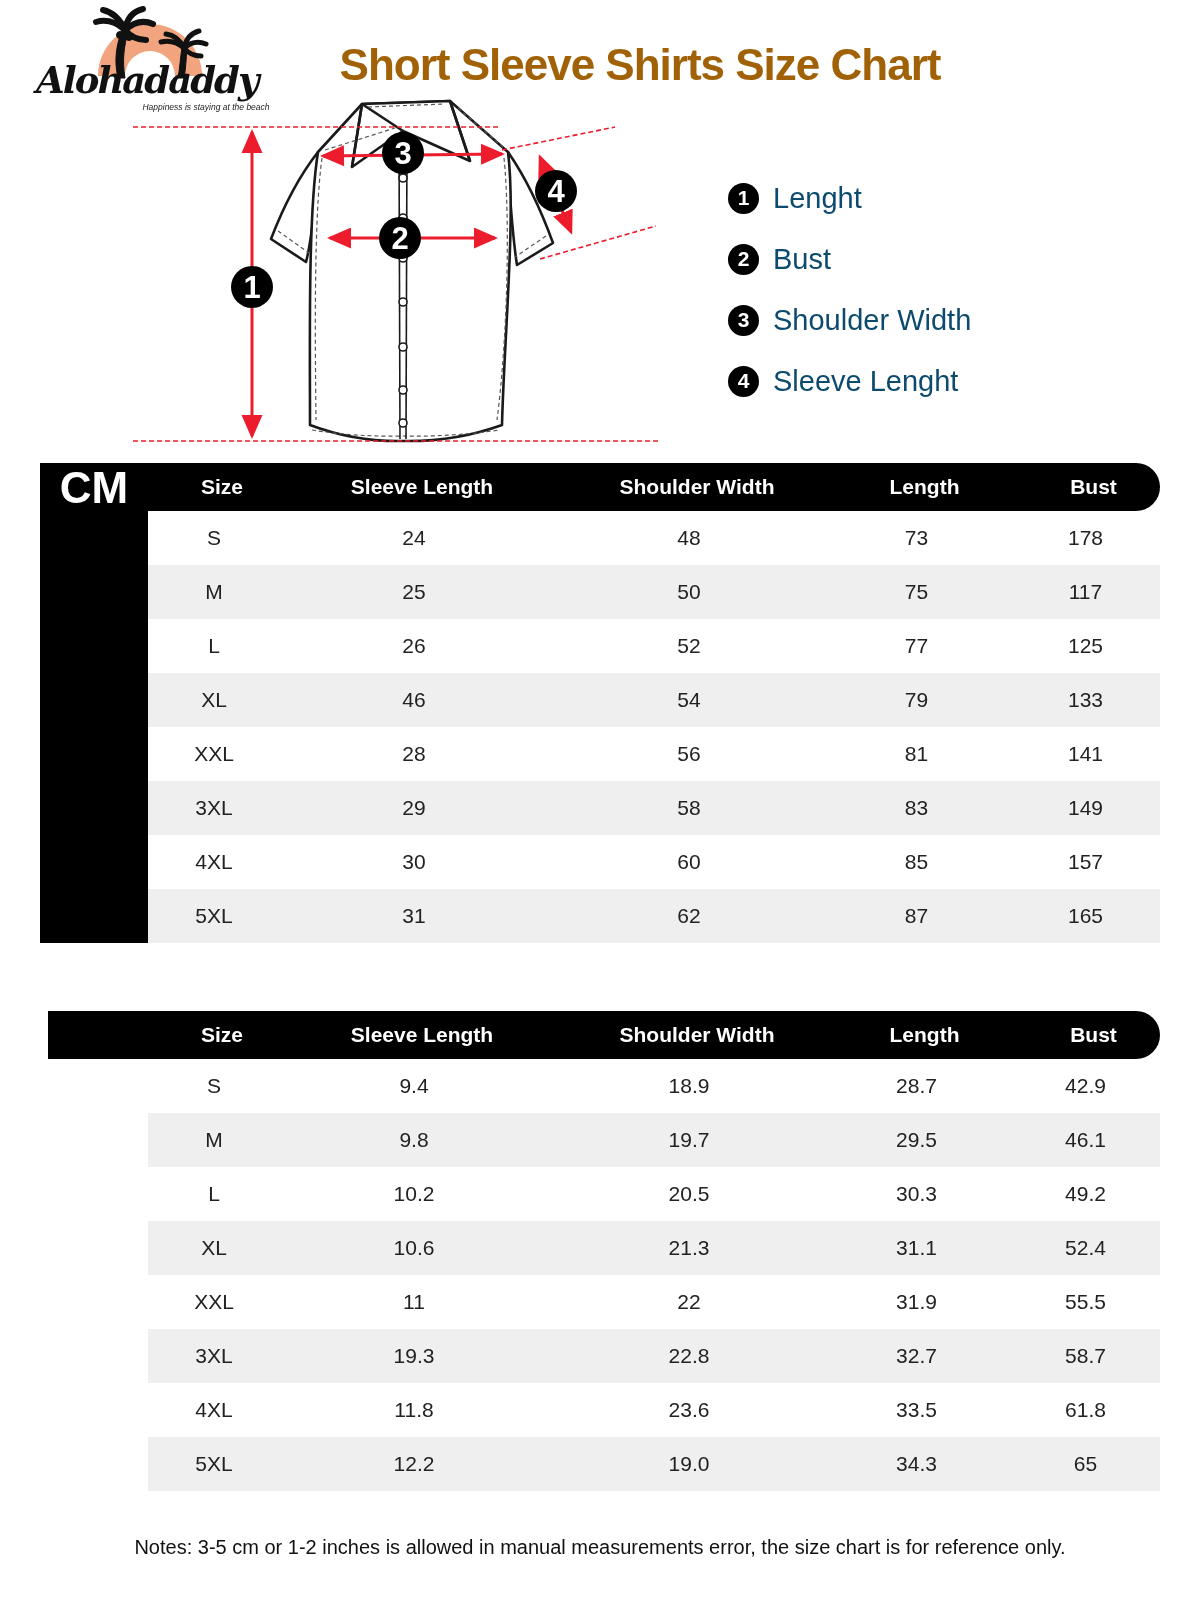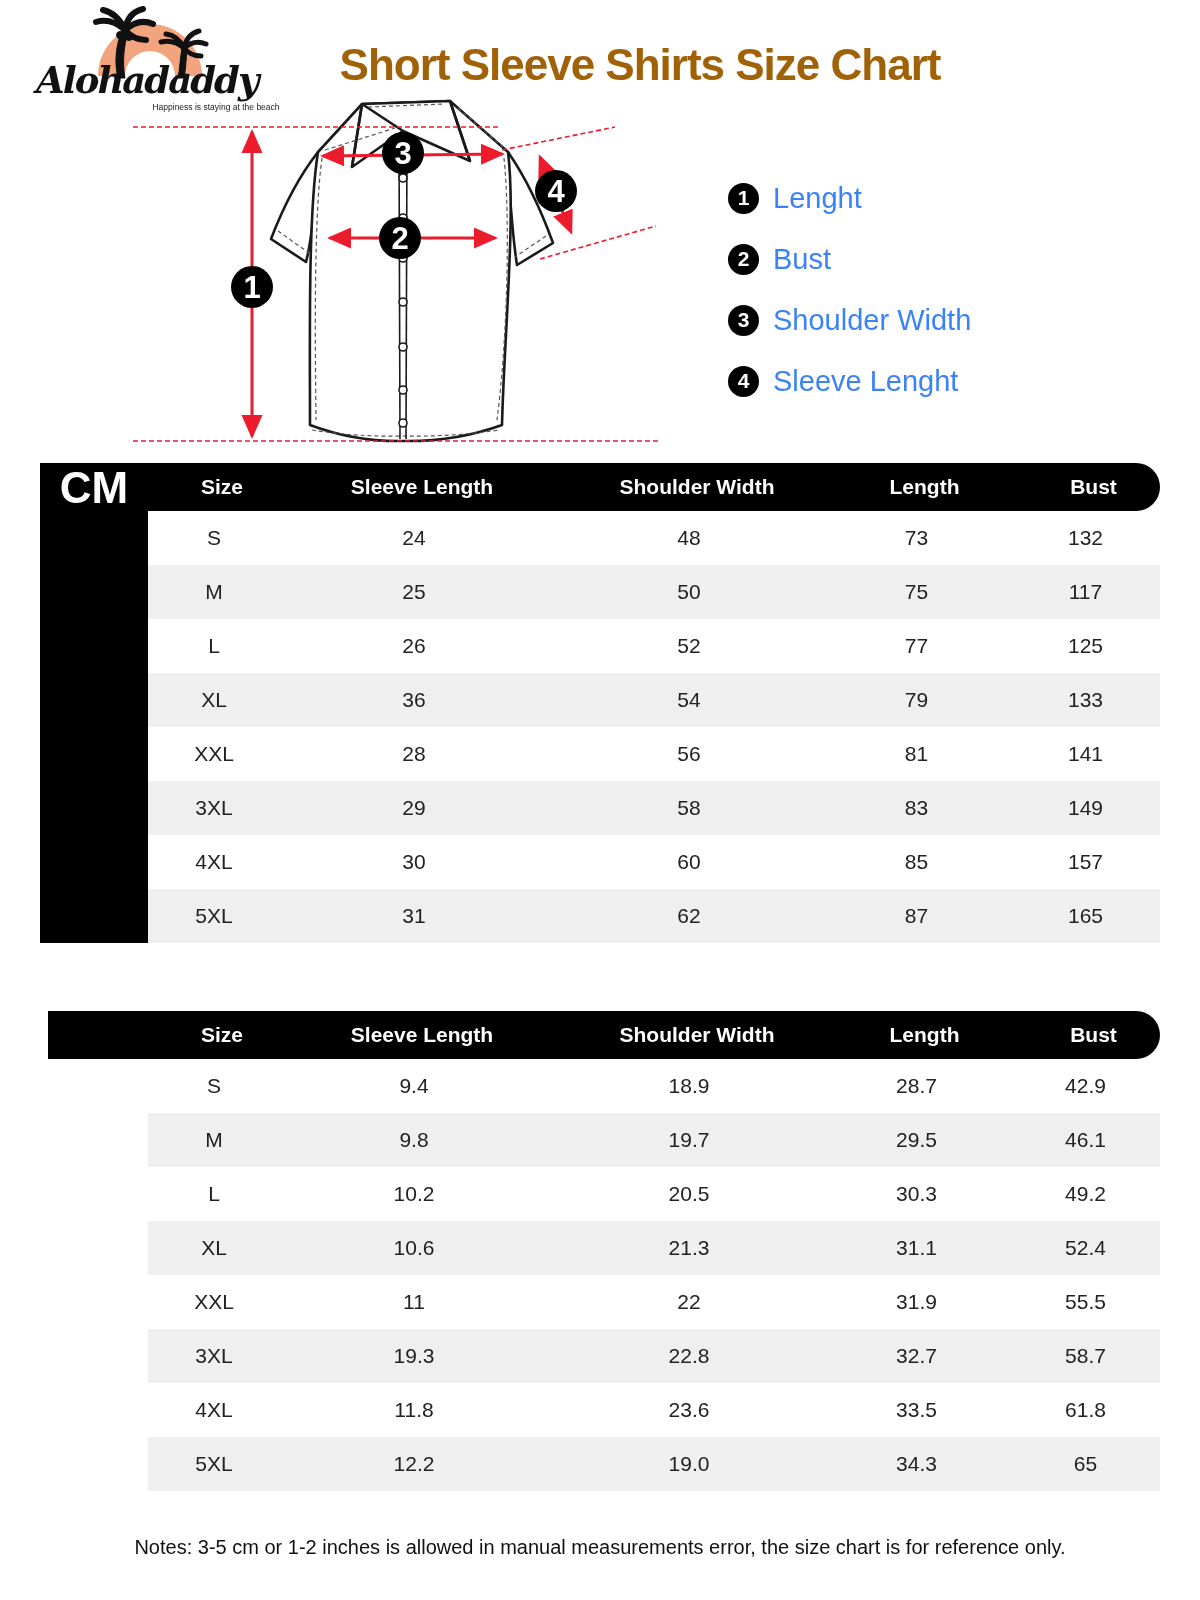--- a/index.html
+++ b/index.html
@@ -17,22 +17,23 @@
   .logo { position: absolute; left: 30px; top: 6px; width: 250px; height: 112px; }
   .logo svg { position: absolute; left: 0; top: 0; }
   .brand-name {
     position: absolute; left: 6px; top: 52px; width: 250px;
     font-family: "DejaVu Serif", serif;
     font-style: italic; font-weight: bold;
     font-size: 37px; letter-spacing: -2px; 
     color: #111;
   }
   .brand-tagline {
-    position: absolute; left: 96px; top: 96px; width: 180px;
+    position: absolute; left: 86px; top: 96px; width: 180px;
     font-size: 8.5px; color: #222; text-align: center;
+    font-style: italic;
   }
   .page-title {
     position: absolute; left: 80px; right: 0; top: 40px;
     text-align: center;
     font-size: 44px; font-weight: bold; color: #a16207;
     letter-spacing: -1px;
   }
 
   
   .diagram { position: absolute; left: 100px; top: 90px; width: 700px; height: 365px; }
@@ -40,21 +41,21 @@
   
   .legend { position: absolute; left: 728px; top: 180px; }
   .legend-item { display: flex; align-items: center; height: 36px; margin-bottom: 25px; }
   .legend-num {
     width: 31px; height: 31px; border-radius: 50%;
     background: #000; color: #fff;
     font-weight: bold; font-size: 21px;
     display: flex; align-items: center; justify-content: center;
     margin-right: 14px; flex: 0 0 31px;
   }
-  .legend-label { font-size: 29px; color: #3b82f6; }
+  .legend-label { font-size: 29px; color: #0c4a6e; }
 
   
   .size-table { position: absolute; left: 40px; width: 1120px; }
   .size-table.cm   { top: 463px; height: 480px; }
   .size-table.inch { top: 1011px; height: 480px; }
   .unit-strip {
     position: absolute; left: 0; top: 0; bottom: 0; width: 108px;
     background: #000;
     display: flex; align-items: flex-start; justify-content: center;
   }
@@ -236,39 +237,39 @@
       </div>
     <div class="unit-strip">
       <span class="unit-label">CM</span>
     </div>
     <div class="table-body">
         <div class="tr">
           <div class="td">S</div>
           <div class="td">24</div>
           <div class="td">48</div>
           <div class="td">73</div>
-          <div class="td">132</div>
+          <div class="td">178</div>
         </div>
         <div class="tr alt">
           <div class="td">M</div>
           <div class="td">25</div>
           <div class="td">50</div>
           <div class="td">75</div>
           <div class="td">117</div>
         </div>
         <div class="tr">
           <div class="td">L</div>
           <div class="td">26</div>
           <div class="td">52</div>
           <div class="td">77</div>
           <div class="td">125</div>
         </div>
         <div class="tr alt">
           <div class="td">XL</div>
-          <div class="td">36</div>
+          <div class="td">46</div>
           <div class="td">54</div>
           <div class="td">79</div>
           <div class="td">133</div>
         </div>
         <div class="tr">
           <div class="td">XXL</div>
           <div class="td">28</div>
           <div class="td">56</div>
           <div class="td">81</div>
           <div class="td">141</div>

